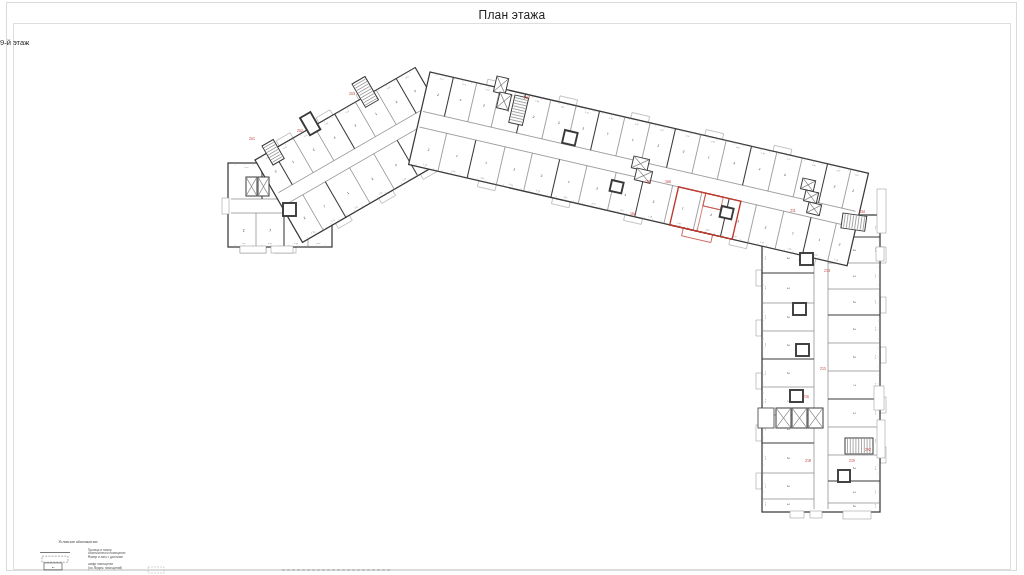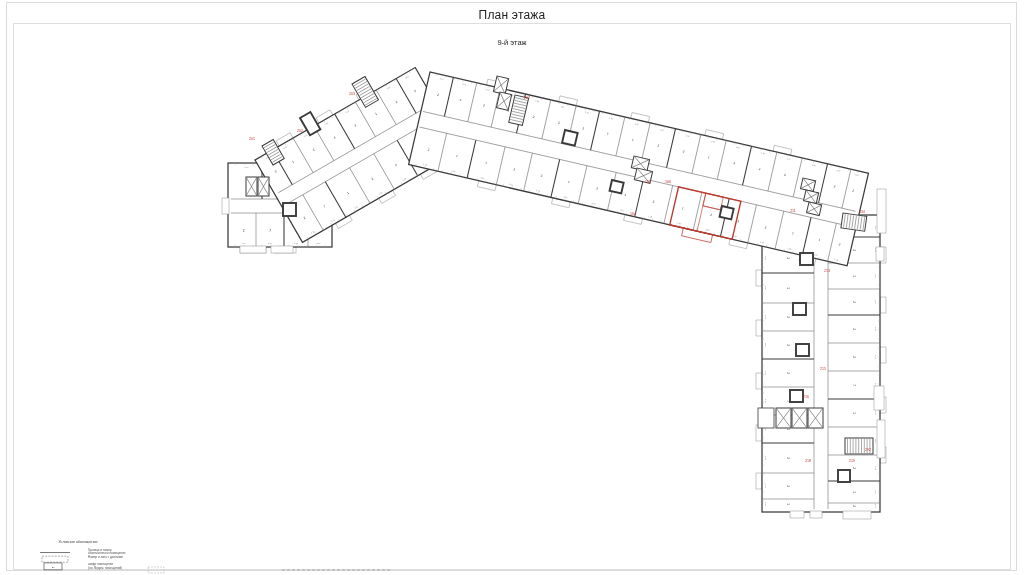--- a/index.html
+++ b/index.html
@@ -5,21 +5,21 @@
   html,body{margin:0;padding:0;background:#fff;}
   body{width:1024px;height:575px;position:relative;overflow:hidden;
        font-family:"Liberation Sans",sans-serif;}
   .sheet{position:absolute;inset:0;background:#ffffff;}
   .outer-border{position:absolute;left:6px;top:2px;width:1011px;height:569px;
        border:1px solid #dadada;box-sizing:border-box;}
   .inner-frame{position:absolute;left:13px;top:23px;width:998px;height:547px;
        border:1px solid #dedede;box-sizing:border-box;}
   .page-title{position:absolute;top:8px;left:0;width:1024px;text-align:center;
        font-size:12px;color:#222;letter-spacing:.2px;}
-  .floor-title{position:absolute;top:38px;left:0;width:1024px;text-align:center;
+  .floor-title{position:absolute;top:38px;left:0;width:1024px;
        font-size:7.5px;color:#222;}
   svg.plan{position:absolute;left:0;top:0;width:1024px;height:575px;}
 </style>
 </head>
 <body>
 
 <div class="sheet">
   <div class="page-title">План этажа</div>
   <div class="outer-border"></div>
   <div class="inner-frame"></div>

